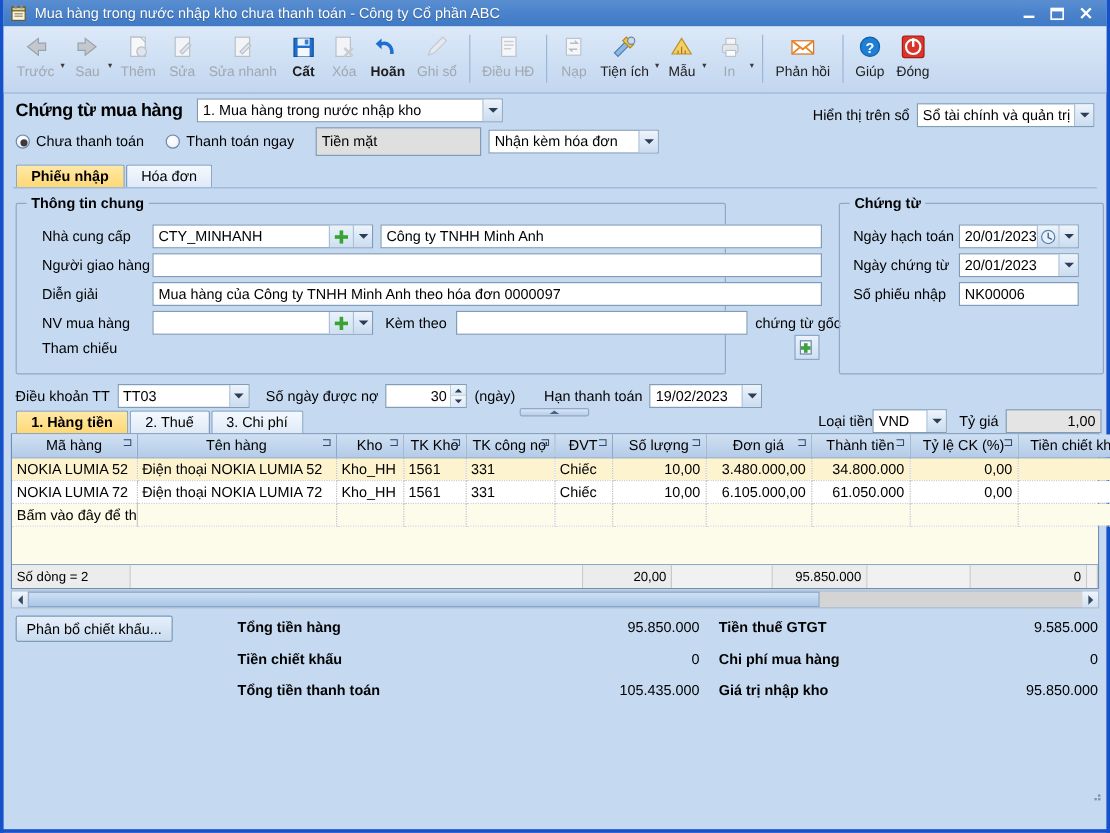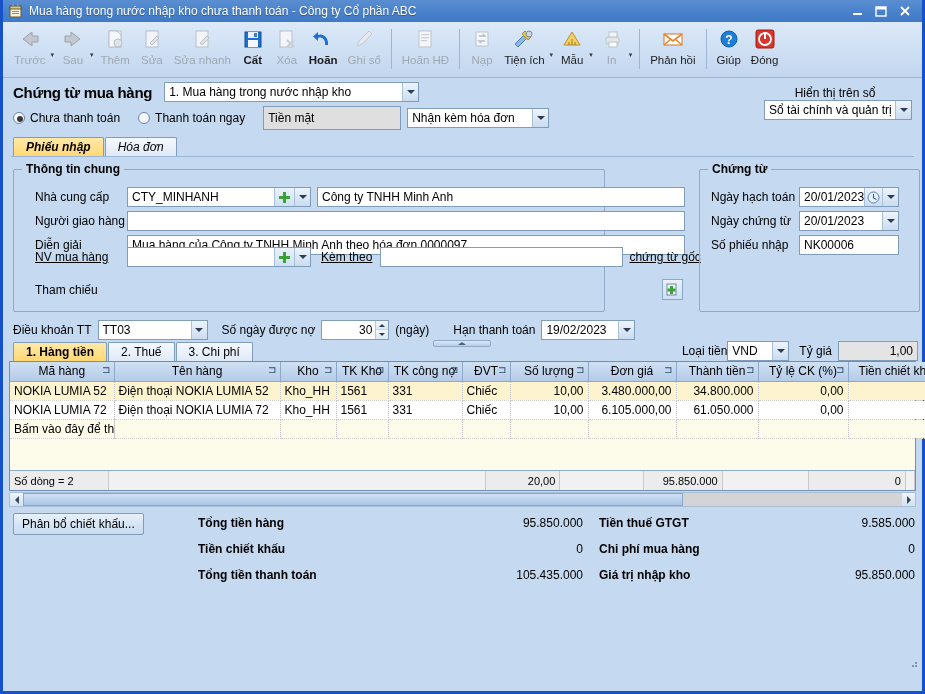--- a/index.html
+++ b/index.html
@@ -136,29 +136,28 @@
     width: 11px; height: 11px; position: relative;
   }
   .plus-ic::before, .plus-ic::after {
     content:""; position:absolute; background:#39a336; border:0;
   }
   .plus-ic::before { left:4px; top:0; width:3px; height:11px; }
   .plus-ic::after { left:0; top:4px; width:11px; height:3px; }
 
   .hdr-right {
     position: absolute; right: 10px; top: 8px;
-    display: flex; align-items: center; flex-direction: column;
+    display: flex; align-items: center;
   }
   .hdr-right .lbl { margin-right: 6px; font-size: 12px; }
 
   
   .tabstrip {
     flex: 0 0 auto; margin: 3px 0 0 10px; display: flex; align-items: flex-end;
     height: 19px;
-    font-style: italic;
   }
   .tab {
     height: 19px; padding: 0 12px; font-size: 12px;
     border: 1px solid #7f9db9; border-bottom: none;
     background: linear-gradient(to bottom,#f4f9ff,#dfeaf7);
     display: flex; align-items: center; margin-right: 1px;
     border-radius: 2px 2px 0 0;
   }
   .tab.active {
     background: linear-gradient(to bottom,#ffe9a8,#ffd874);
@@ -428,21 +427,21 @@
 
     <div class="tb-item dis">
       <div class="ic">
         <svg width="22" height="22" viewBox="0 0 22 22">
           <rect x="5" y="3" width="12" height="16" fill="#f4f6f9" stroke="#bcc3cb"></rect>
           <rect x="7" y="6" width="8" height="1.2" fill="#c8ced6"></rect>
           <rect x="7" y="9" width="8" height="1.2" fill="#c8ced6"></rect>
           <rect x="7" y="12" width="6" height="1.2" fill="#c8ced6"></rect>
         </svg>
       </div>
-      <div class="lb">Hoãn HĐ</div>
+      <div class="lb">Điều HĐ</div>
     </div>
 
     <div class="tb-sep"></div>
 
     <div class="tb-item dis">
       <div class="ic">
         <svg width="22" height="22" viewBox="0 0 22 22">
           <rect x="5" y="4" width="12" height="14" fill="#f4f6f9" stroke="#bcc3cb"></rect>
           <path d="M8 8 h6 l-2 -2 M14 13 h-6 l2 2" stroke="#b6bdc6" fill="none" stroke-width="1.3"></path>
         </svg>
@@ -600,21 +599,21 @@
         </div>
       </div>
 
       <div class="frow" style="left:22px;top:66px;">
         <span class="flabel" style="width:92px;">Diễn giải</span>
         <div class="fakeinput" style="width:558px;">
           <span>Mua hàng của Công ty TNHH Minh Anh theo hóa đơn 0000097</span>
         </div>
       </div>
 
-      <div class="frow" style="left:22px;top:78px;text-decoration:underline;">
+      <div class="frow" style="left:22px;top:90px;">
         <span class="flabel" style="width:92px;">NV mua hàng</span>
         <div class="combo" style="width:184px;">
           <div class="val"></div>
           <div class="plusbtn">
               <span class="plus-ic"></span>
             </div>
           <div class="btn">
               <span class="arrow-d"></span>
             </div>
         </div>

